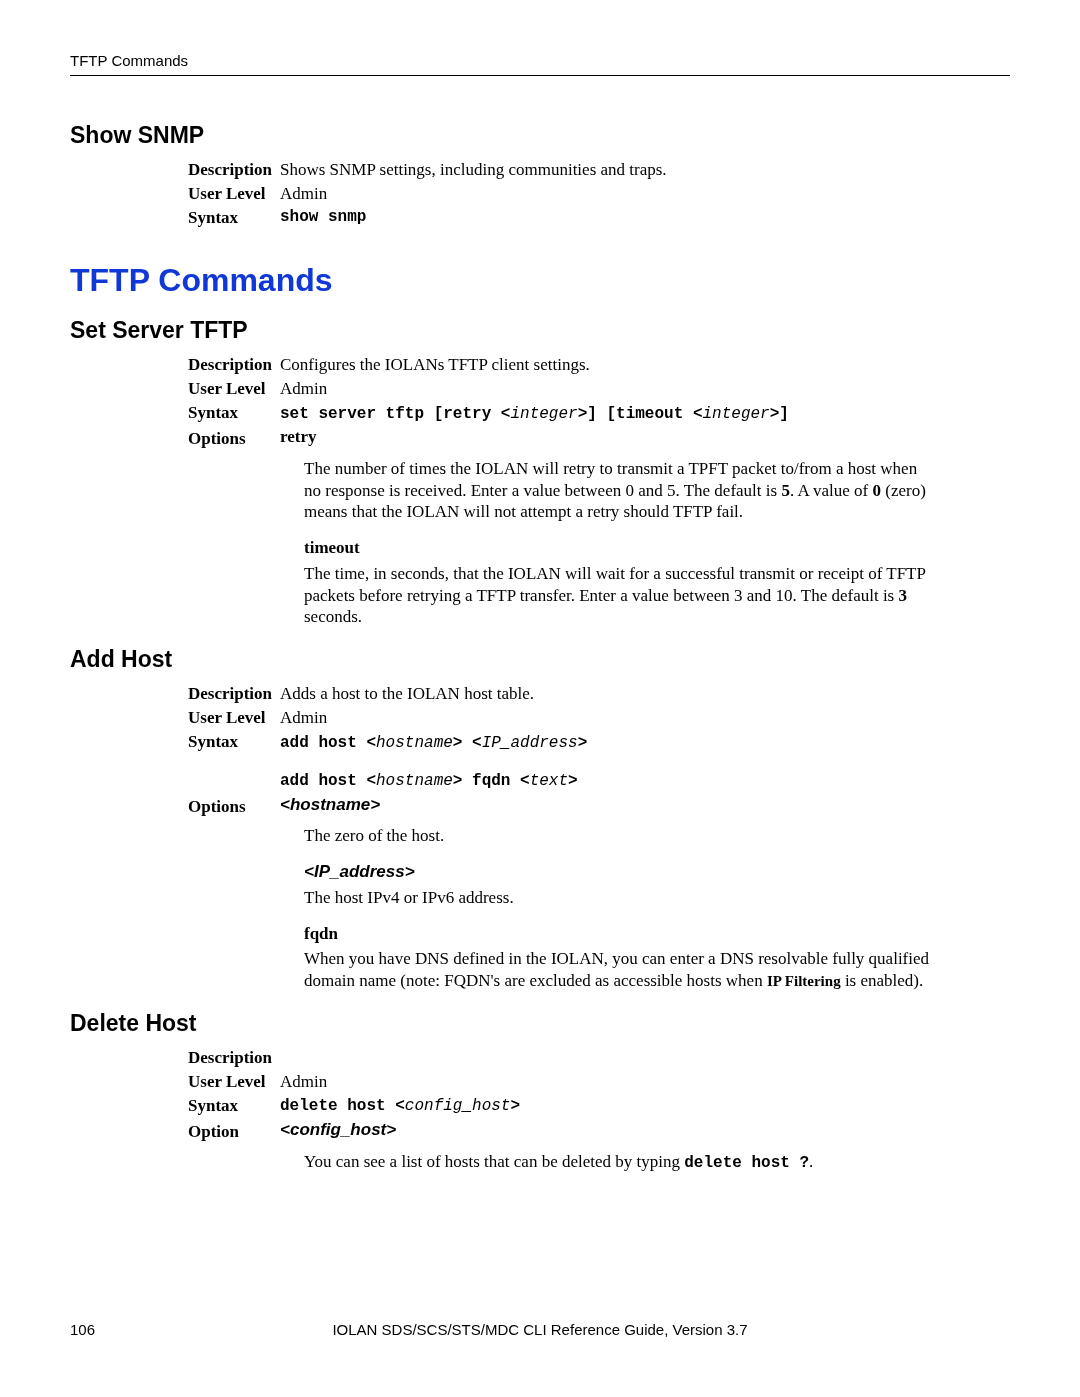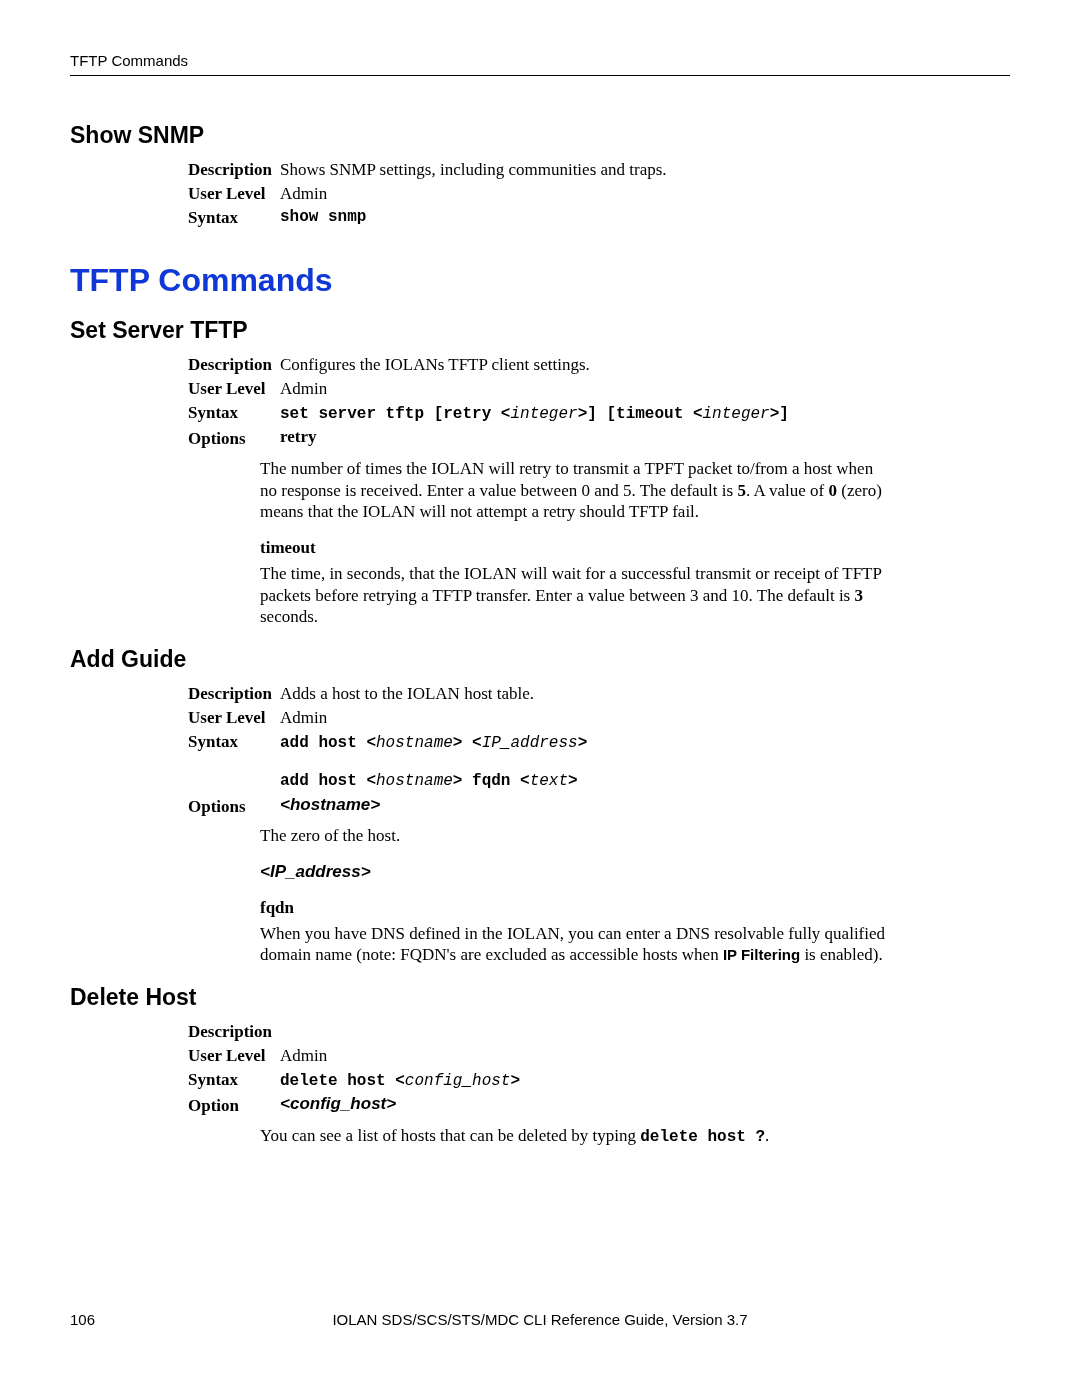--- a/index.html
+++ b/index.html
@@ -64,21 +64,21 @@
     font-family: "Courier New", Courier, monospace;
     font-weight: bold;
     font-size: 16px;
   }
   .mono-italic {
     font-family: "Courier New", Courier, monospace;
     font-style: italic;
     font-weight: normal;
   }
   .opt-group {
-    margin-left: 72px;
+    margin-left: 116px;
     margin-top: 6px;
     margin-bottom: 6px;
   }
   .opt-title {
     font-weight: bold;
     font-family: "Times New Roman", Times, serif;
     margin-top: 14px;
     margin-bottom: 4px;
   }
   .opt-title-italic {
@@ -87,21 +87,21 @@
     font-family: Liberation Sans, sans-serif;
     margin-top: 14px;
     margin-bottom: 4px;
   }
   .opt-desc {
     font-family: "Times New Roman", Times, serif;
     max-width: 630px;
   }
   .footer {
     position: absolute;
-    bottom: 56px;
+    bottom: 46px;
     left: 70px;
     right: 70px;
     font-size: 15px;
     font-family: Arial, Helvetica, sans-serif;
     display: flex;
     justify-content: center;
   }
   .footer-right {
     text-align: right;
     flex: 1;
@@ -162,21 +162,21 @@
         <span>The number of times the IOLAN will retry to transmit a TPFT packet to/from a host when no response is received. Enter a value between 0 and 5. The default is </span><span class="b">5</span><span>. A value of </span><span class="b">0</span><span> (zero) means that the IOLAN will not attempt a retry should TFTP fail.</span>
       </div>
       <div class="opt-title">timeout</div>
       <div class="opt-desc">
         <span>The time, in seconds, that the IOLAN will wait for a successful transmit or receipt of TFTP packets before retrying a TFTP transfer. Enter a value between 3 and 10. The default is </span><span class="b">3</span><span> seconds.</span>
       </div>
     </div>
   </div>
 
 
-  <h2 class="section-sub">Add Guide</h2>
+  <h2 class="section-sub">Add Host</h2>
   <div class="block">
     <div class="row">
       <div class="label">Description</div>
       <div class="val">Adds a host to the IOLAN host table.</div>
     </div>
     <div class="row">
       <div class="label">User Level</div>
       <div class="val">Admin</div>
     </div>
     <div class="row">
@@ -191,23 +191,24 @@
         <span class="mono">add host &lt;</span><span class="mono mono-italic">hostname</span><span class="mono">&gt; fqdn &lt;</span><span class="mono mono-italic">text</span><span class="mono">&gt;</span>
       </div>
     </div>
     <div class="row">
       <div class="label">Options</div>
       <div class="val opt-title-italic" style="margin-top:0">&lt;hostname&gt;</div>
     </div>
     <div class="opt-group">
       <div class="opt-desc">The zero of the host.</div>
       <div class="opt-title-italic">&lt;IP_address&gt;</div>
+      <div class="opt-desc">The host IPv4 or IPv6 address.</div>
       <div class="opt-title">fqdn</div>
       <div class="opt-desc">
-        <span>When you have DNS defined in the IOLAN, you can enter a DNS resolvable fully qualified domain name (note: FQDN's are excluded as accessible hosts when </span><span class="b" style="font-family:Liberation Sans, sans-serif;font-size:15px">IP Filtering</span><span> is enabled).</span>
+        <span>When you have DNS defined in the IOLAN, you can enter a DNS resolvable fully qualified domain name (note: FQDN's are excluded as accessible hosts when </span><span class="b" style="font-family:Liberation Serif, serif;font-size:15px">IP Filtering</span><span> is enabled).</span>
       </div>
     </div>
   </div>
 
   <h2 class="section-sub">Delete Host</h2>
   <div class="block">
     <div class="row">
       <div class="label">Description</div>
     </div>
     <div class="row">

